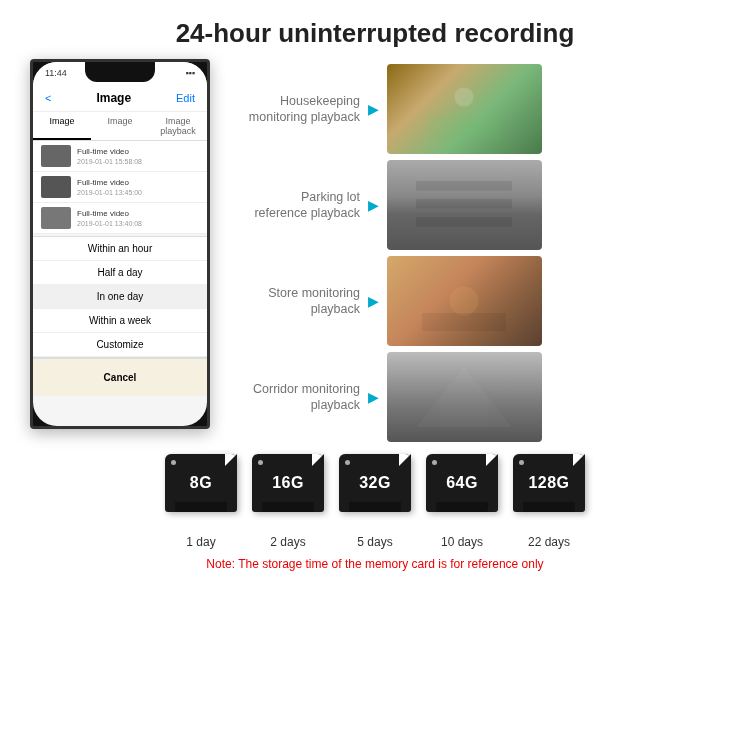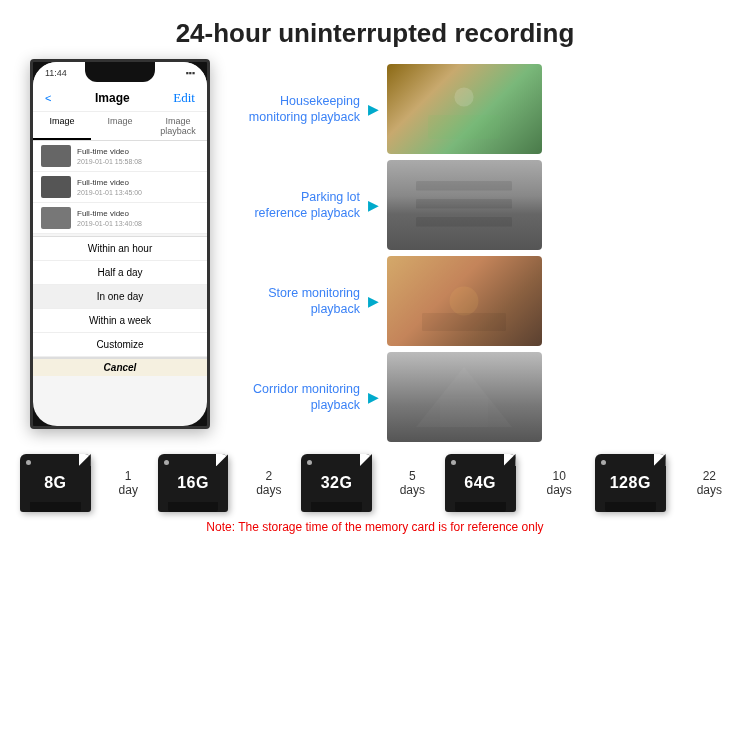--- a/index.html
+++ b/index.html
@@ -93,23 +93,22 @@
     .phone-nav-bar .nav-title {
       font-size: 12px;
       font-weight: bold;
       color: #000;
     }
     .phone-nav-bar .nav-back {
       font-size: 11px;
       color: #007aff;
     }
     .phone-nav-bar .nav-edit {
-      font-size: 13px;
+      font-size: 11px;
       color: #007aff;
-      font-family: Liberation Serif, serif;
     }
 
     .phone-tabs {
       display: flex;
       background: #fff;
       border-bottom: 1px solid #ddd;
       font-size: 9px;
     }
     .phone-tabs span {
       flex: 1;
@@ -158,48 +157,47 @@
       padding: 6px;
       font-size: 10px;
       color: #000;
       border-bottom: 1px solid #eee;
     }
     .phone-dropdown-item.selected {
       background: #f0f0f0;
     }
     .phone-cancel-btn {
       text-align: center;
-      padding: 3px;
+      padding: 13px;
       font-size: 10px;
       color: #000;
       background: #f5f0e0;
       font-weight: bold;
       border-top: 2px solid #ddd;
-      font-style: italic;
     }
 
     
     .right-side {
       flex: 1;
       display: flex;
       flex-direction: column;
       gap: 6px;
       padding-top: 5px;
     }
 
     .monitoring-item {
       display: flex;
       align-items: center;
       gap: 8px;
     }
 
     .monitoring-label {
       width: 130px;
       font-size: 12.5px;
-      color: #3b82f6;
+      color: #737373;
       line-height: 1.3;
       text-align: right;
       flex-shrink: 0;
     }
 
     .monitoring-arrow {
       font-size: 14px;
       color: #00aacc;
       flex-shrink: 0;
     }
@@ -247,21 +245,21 @@
 
     .cards-row {
       display: flex;
       gap: 15px;
       justify-content: center;
       align-items: flex-end;
     }
 
     .card-item {
       display: flex;
-      flex-direction: row;
+      flex-direction: column;
       align-items: center;
       gap: 23px;
     }
 
     .sd-card {
       width: 72px;
       height: 58px;
       background: #1a1a1a;
       border-radius: 6px 6px 3px 3px;
       position: relative;

